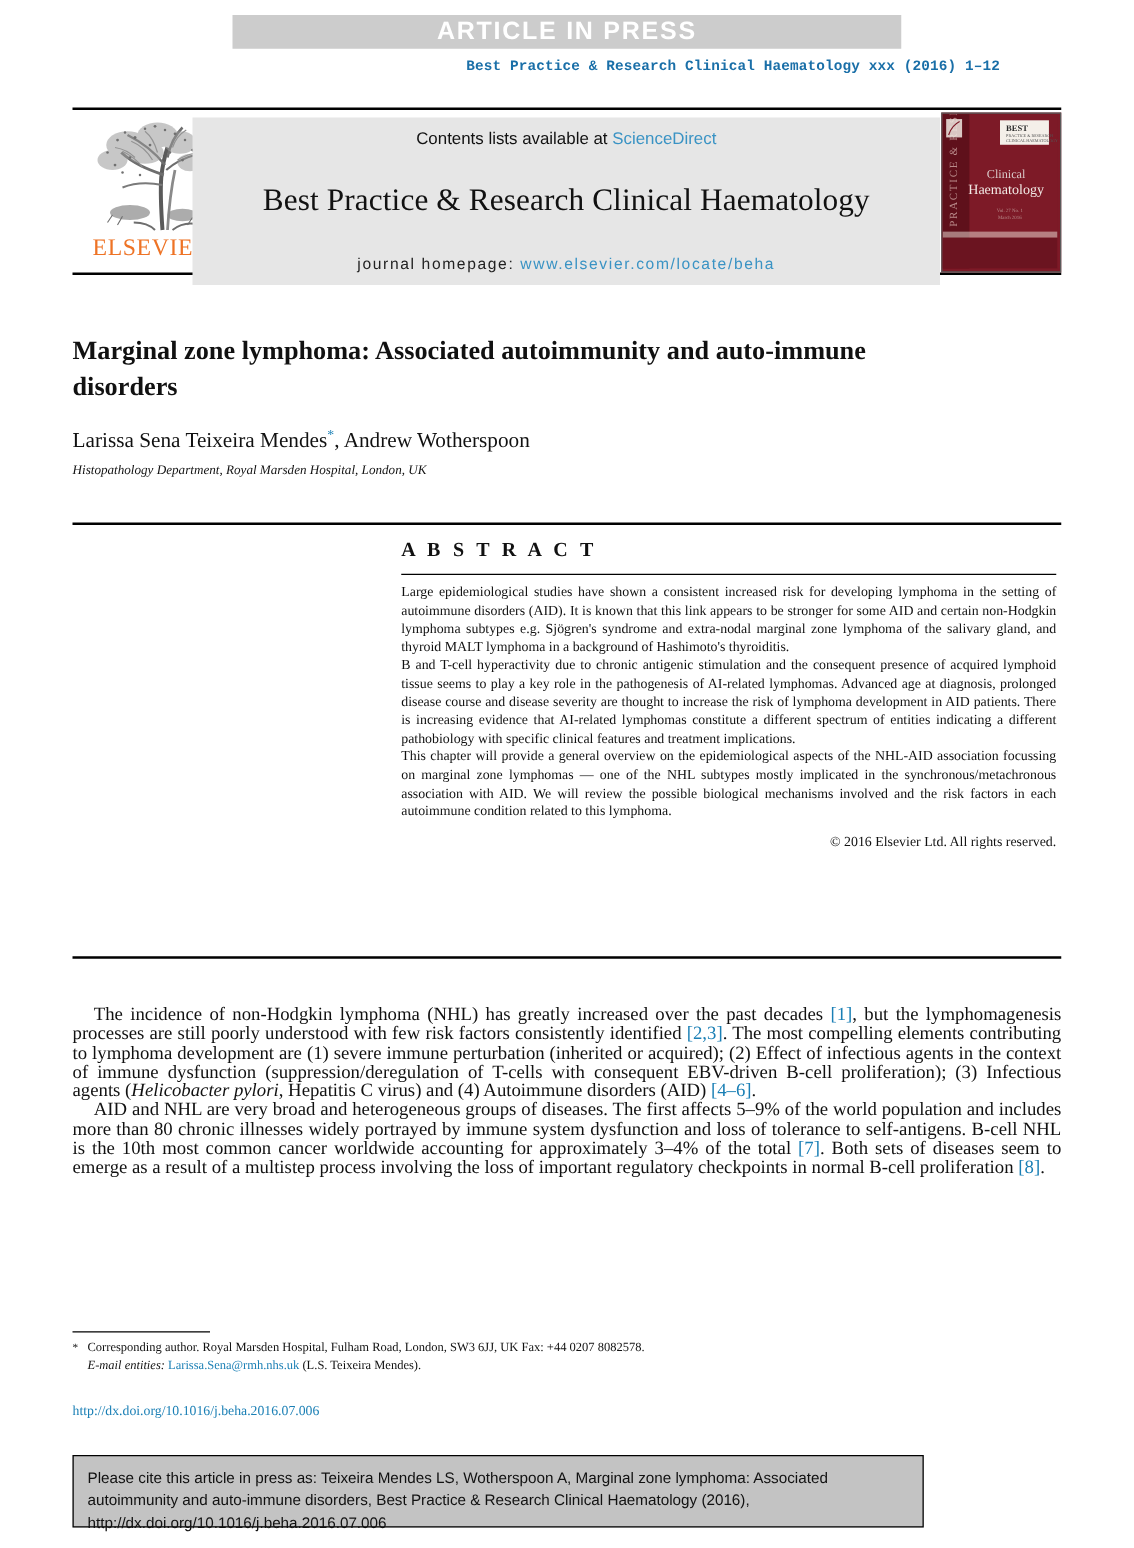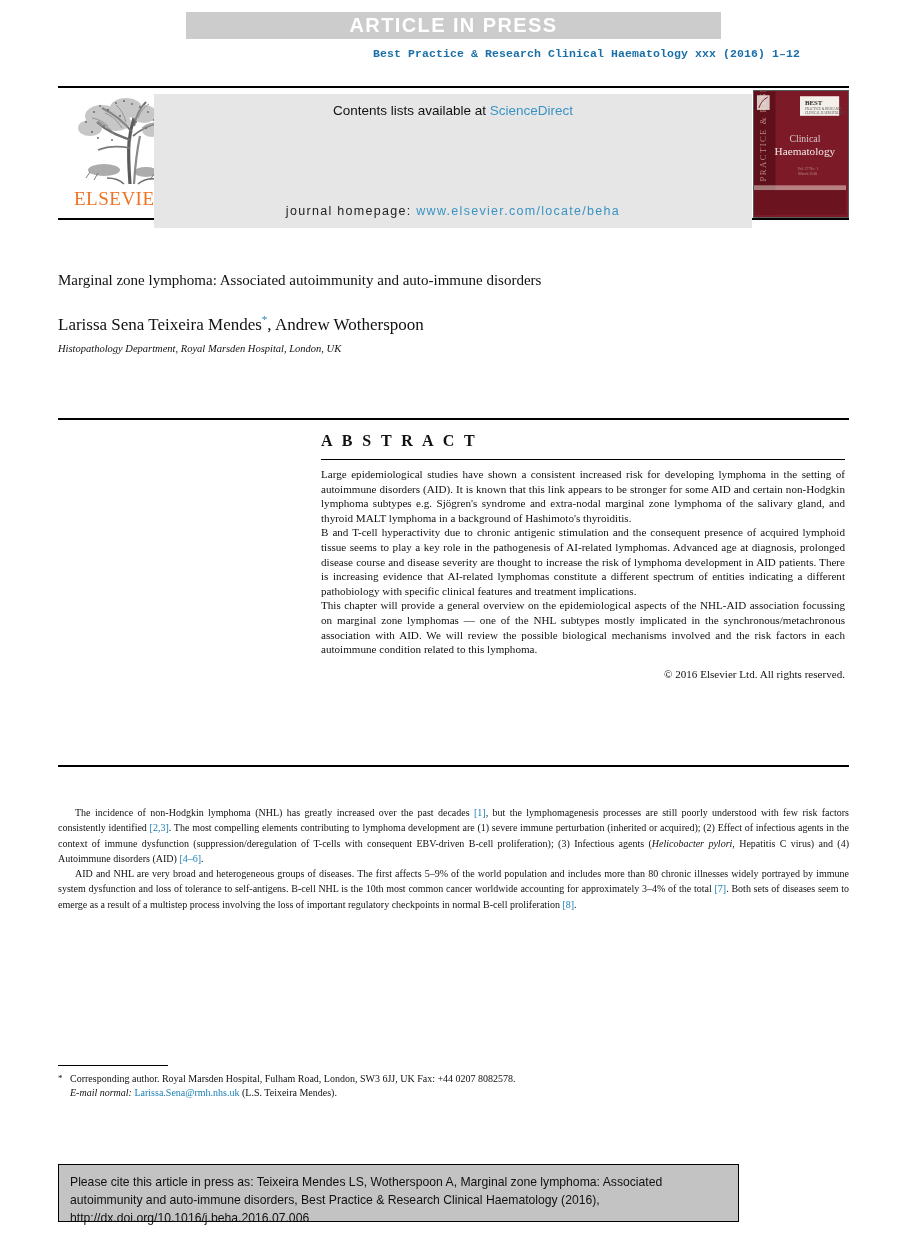--- a/index.html
+++ b/index.html
@@ -139,25 +139,25 @@
 
   
   .title-block {
     position: absolute;
     left: 58px;
     top: 266px;
     width: 700px;
   }
   .paper-title {
     font-family: "Liberation Serif", serif;
-    font-size: 15px;
+    font-size: 21px;
     line-height: 29px;
     color: #111;
     margin: 0;
-    font-weight: normal;
+    font-weight: bold;
   }
   .authors {
     font-family: "Liberation Serif", serif;
     font-size: 17px;
     color: #111;
     margin-top: 18px;
   }
   .authors sup {
     color: #1a7fb5;
     font-size: 11px;
@@ -254,21 +254,21 @@
   }
   .sec-head {
     font-family: "Liberation Serif", serif;
     font-weight: bold;
     font-size: 11.5px;
     color: #111;
     margin: 0 0 14px 0;
   }
   .body-para {
     font-family: "Liberation Serif", serif;
-    font-size: 10px;
+    font-size: 15px;
     line-height: 15.3px;
     color: #111;
     text-align: justify;
     margin: 0;
     text-indent: 17px;
   }
   .body-para + .body-para { margin-top: 0px; }
   .ref { color: #1a7fb5; }
   .ital { font-style: italic; }
 
@@ -420,20 +420,21 @@
             <path d="M84 86 L86 80"></path>
         </g>
       </svg>
       <div class="elsevier-word">ELSEVIER</div>
     </div>
 
     <div class="journal-band">
       <div class="contents-line">
         <span>Contents lists available at </span><span class="sd">ScienceDirect</span>
       </div>
+      <div class="journal-name">Best Practice &amp; Research Clinical Haematology</div>
       <div class="homepage-line">
         <span>journal homepage: </span><span class="url">www.elsevier.com/locate/beha</span>
       </div>
     </div>
 
     <div class="cover-thumb">
       <svg viewBox="0 0 94 126" width="92" height="124">
         <rect x="0" y="0" width="94" height="126" fill="#7d1a27"></rect>
         <rect x="0" y="0" width="22" height="126" fill="#5f101b"></rect>
         <rect x="0" y="96" width="94" height="5" fill="#f0e6dd" opacity="0.5"></rect>
@@ -494,24 +495,25 @@
   </p>
 </div>
 
 <div class="footnote-zone">
   <div class="fn-rule"></div>
   <div class="fn-line">
     <span class="fn-star">*</span>
     <span>Corresponding author. Royal Marsden Hospital, Fulham Road, London, SW3 6JJ, UK Fax: +44 0207 8082578.</span>
   </div>
   <div class="fn-line">
-    <span class="fn-email-lbl">E-mail normal:</span>
+    <span class="fn-email-lbl">E-mail entities:</span>
     <span class="fn-mail">Larissa.Sena@rmh.nhs.uk</span>
     <span>(L.S. Teixeira Mendes).</span>
   </div>
 </div>
 
 <div class="doi-block">
+  <div class="doi-link">http://dx.doi.org/10.1016/j.beha.2016.07.006</div>
 </div>
 
 <div class="cite-box">
   <div class="cite-text">Please cite this article in press as: Teixeira Mendes LS, Wotherspoon A, Marginal zone lymphoma: Associated autoimmunity and auto-immune disorders, Best Practice &amp; Research Clinical Haematology (2016), http://dx.doi.org/10.1016/j.beha.2016.07.006</div>
 </div>
 
 </body></html>

